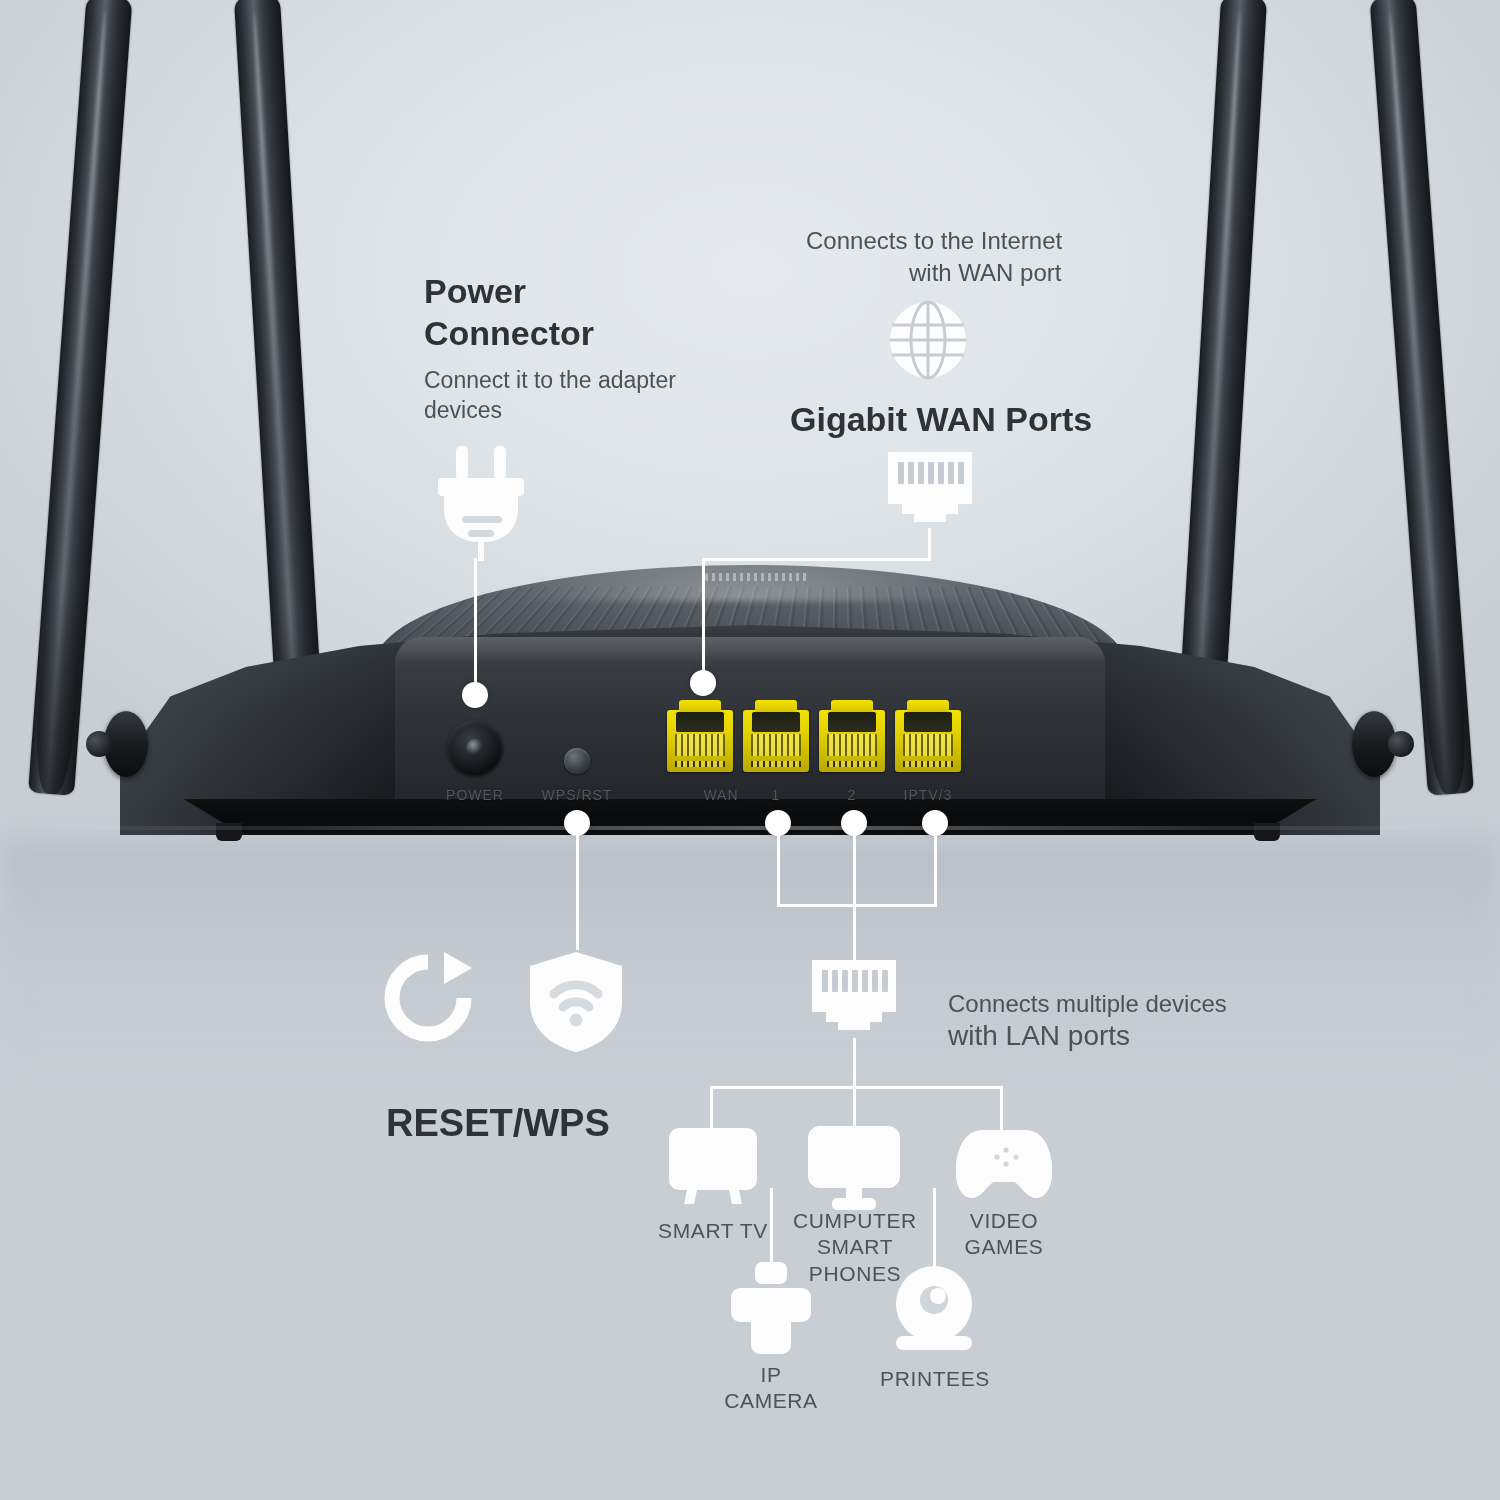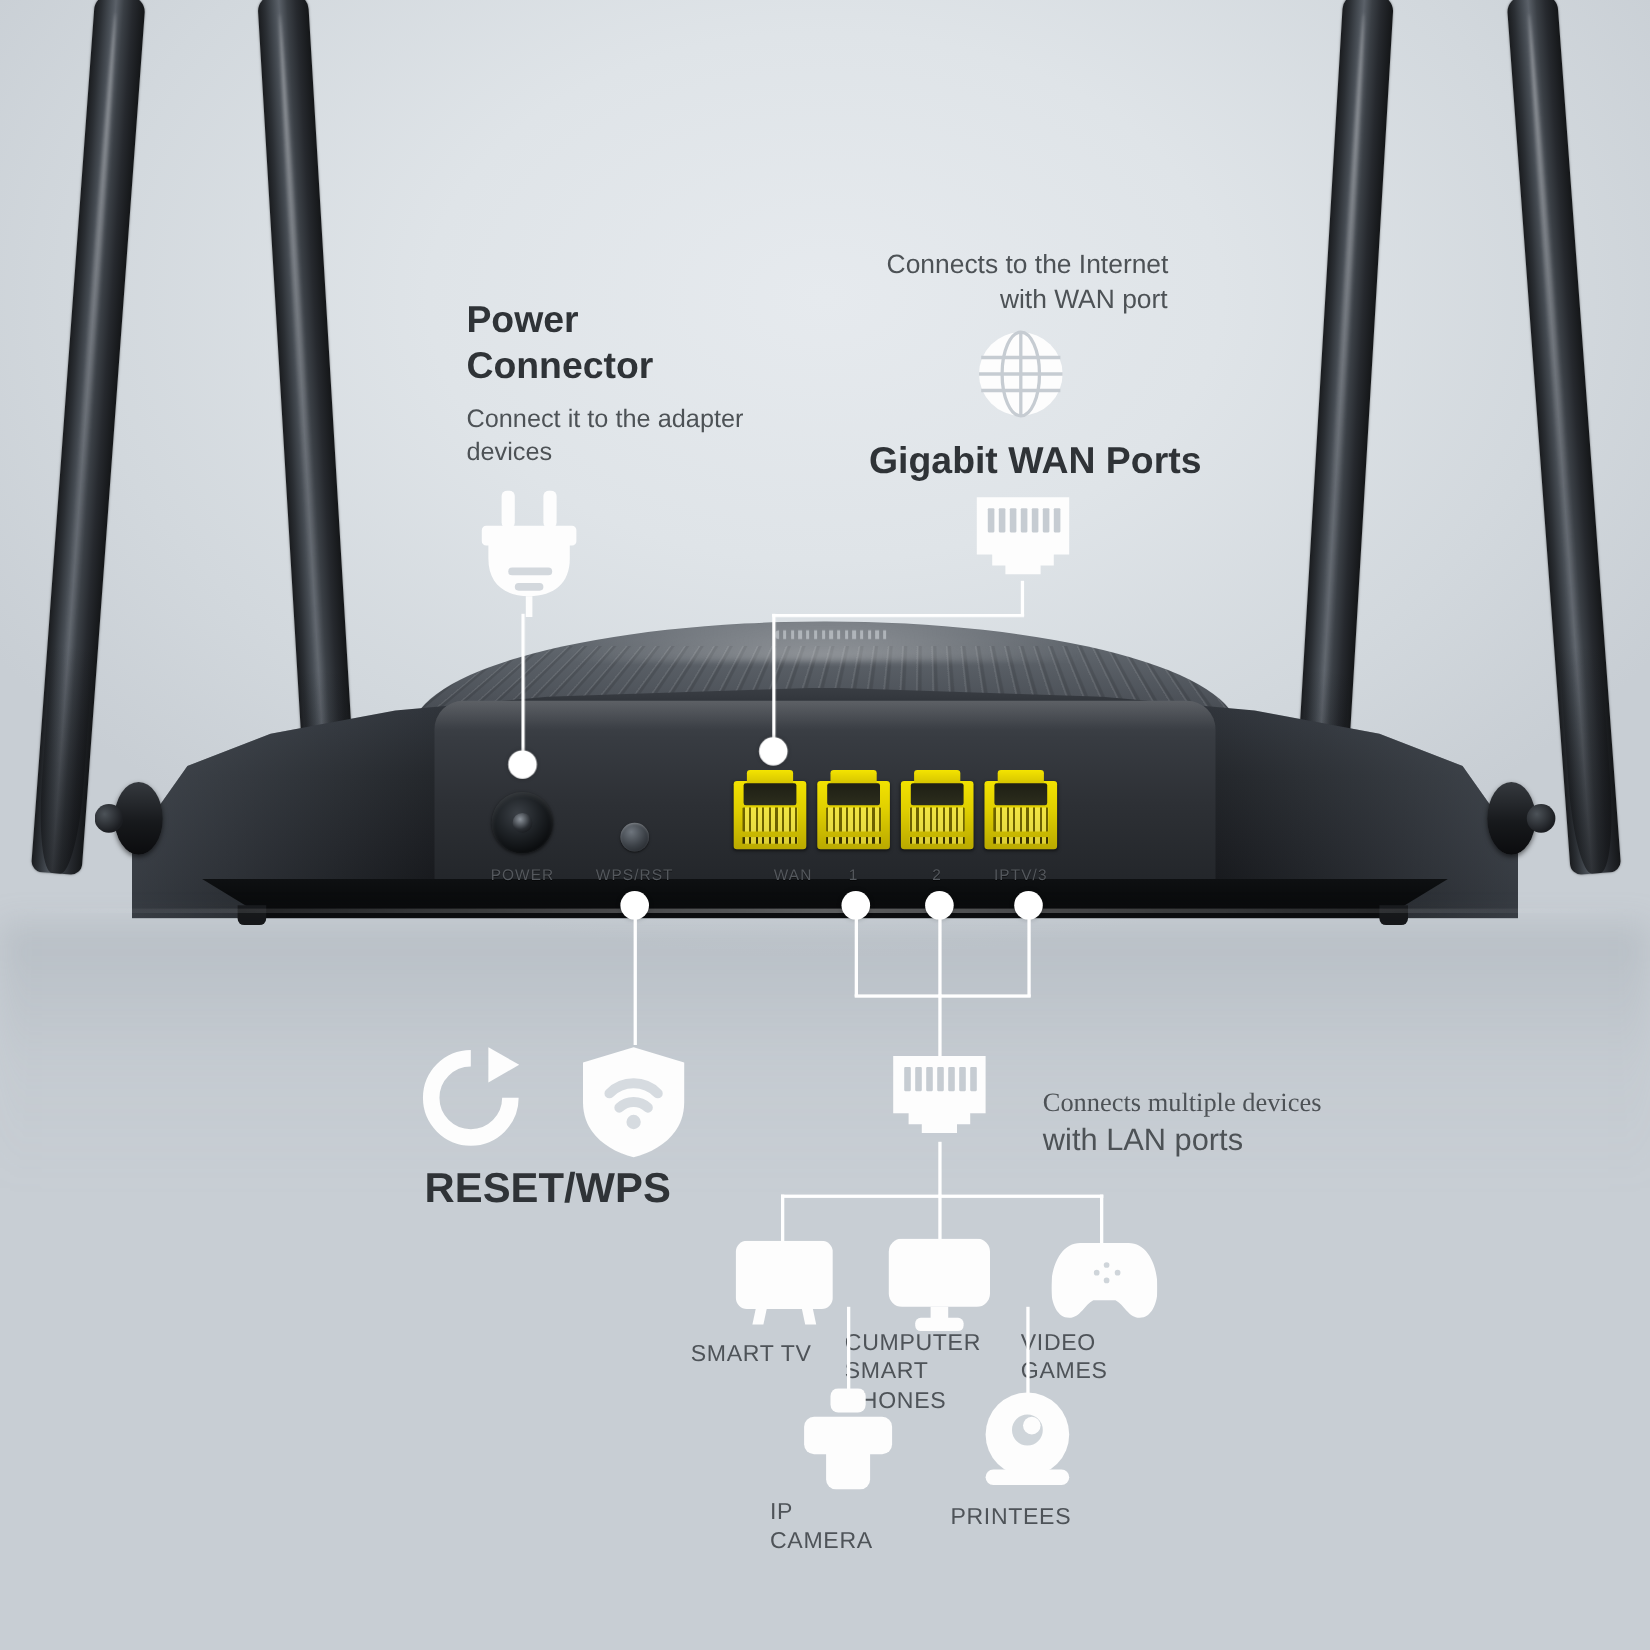--- a/index.html
+++ b/index.html
@@ -185,21 +185,21 @@
     color:#2f3337;font-weight:bold;
     font-family:"Liberation Sans", sans-serif;
     position:absolute;line-height:1.25;
   }
   .sub{
     color:#4d5256;font-family:"Liberation Sans", sans-serif;
     position:absolute;line-height:1.3;
   }
   .capt{
     color:#4e5358;font-family:"Liberation Sans", sans-serif;
-    position:absolute;text-align:left;letter-spacing:.6px;line-height:1.25;
+    position:absolute;text-align:center;letter-spacing:.6px;line-height:1.25;
     white-space:pre-line;
   }
   .ico{position:absolute;}
   .ico svg{display:block;}
 </style>
 </head>
 <body>
 
 <div id="stage">
 
@@ -354,21 +354,21 @@
     <svg width="98" height="104" viewBox="0 0 98 104">
       <path d="M49 2 L95 16 v36 c0 28 -22 44 -46 50 C25 96 3 80 3 52 V16 z" fill="#fdfdfd"></path>
       <g fill="none" stroke="#d6dbe0" stroke-width="9" stroke-linecap="round">
         <path d="M27 44 a31 31 0 0 1 44 0"></path>
         <path d="M36 57 a19 19 0 0 1 26 0"></path>
       </g>
       <circle cx="49" cy="70" r="6.5" fill="#d6dbe0"></circle>
     </svg>
   </div>
 
-  <div class="headline" style="left:386px;top:1058px;font-size:38px;">RESET/WPS</div>
+  <div class="headline" style="left:386px;top:1100px;font-size:38px;">RESET/WPS</div>
 
   <div class="dot" style="left:765px;top:810px;"></div>
   <div class="dot" style="left:841px;top:810px;"></div>
   <div class="dot" style="left:922px;top:810px;"></div>
 
   <div class="ln lnv" style="left:777px;top:830px;height:76px;"></div>
   <div class="ln lnv" style="left:853px;top:830px;height:76px;"></div>
   <div class="ln lnv" style="left:934px;top:830px;height:76px;"></div>
   <div class="ln lnh" style="left:777px;top:904px;width:160px;"></div>
   <div class="ln lnv" style="left:853px;top:904px;height:56px;"></div>
@@ -381,21 +381,21 @@
         <rect x="22" y="12" width="6" height="22" rx="1"></rect>
         <rect x="32" y="12" width="6" height="22" rx="1"></rect>
         <rect x="42" y="12" width="6" height="22" rx="1"></rect>
         <rect x="52" y="12" width="6" height="22" rx="1"></rect>
         <rect x="62" y="12" width="6" height="22" rx="1"></rect>
         <rect x="72" y="12" width="6" height="22" rx="1"></rect>
       </g>
     </svg>
   </div>
 
-  <div class="sub" style="left:948px;top:988px;font-size:24px;font-family:Liberation Serif, serif;">Connects multiple devices</div>
+  <div class="sub" style="left:948px;top:988px;font-size:24px;">Connects multiple devices</div>
   <div class="sub" style="left:948px;top:1018px;font-size:28px;">with LAN ports</div>
 
   <div class="ln lnv" style="left:853px;top:1038px;height:50px;"></div>
   <div class="ln lnh" style="left:710px;top:1086px;width:293px;"></div>
   <div class="ln lnv" style="left:710px;top:1086px;height:46px;"></div>
   <div class="ln lnv" style="left:853px;top:1086px;height:46px;"></div>
   <div class="ln lnv" style="left:1000px;top:1086px;height:46px;"></div>
 
   <div class="ico" style="left:665px;top:1128px;">
     <svg width="96" height="82" viewBox="0 0 96 82">

